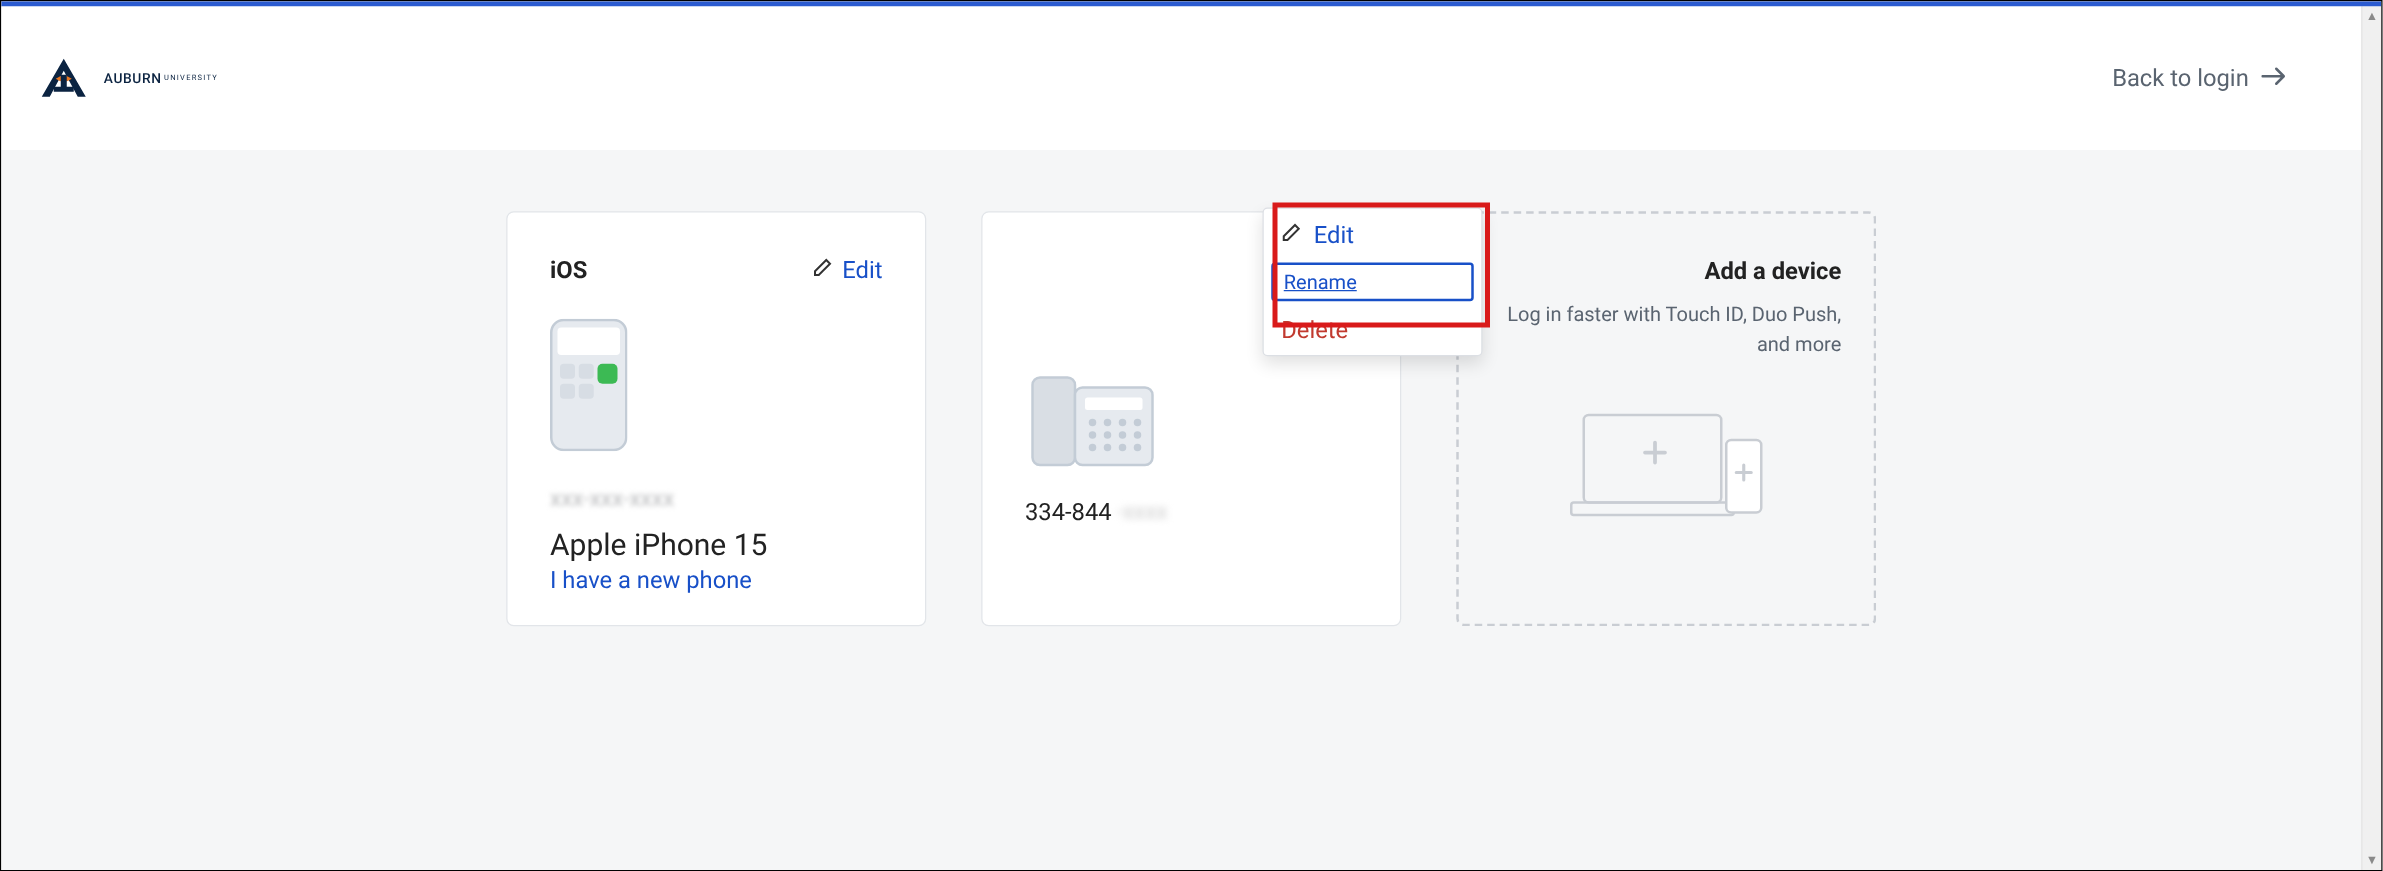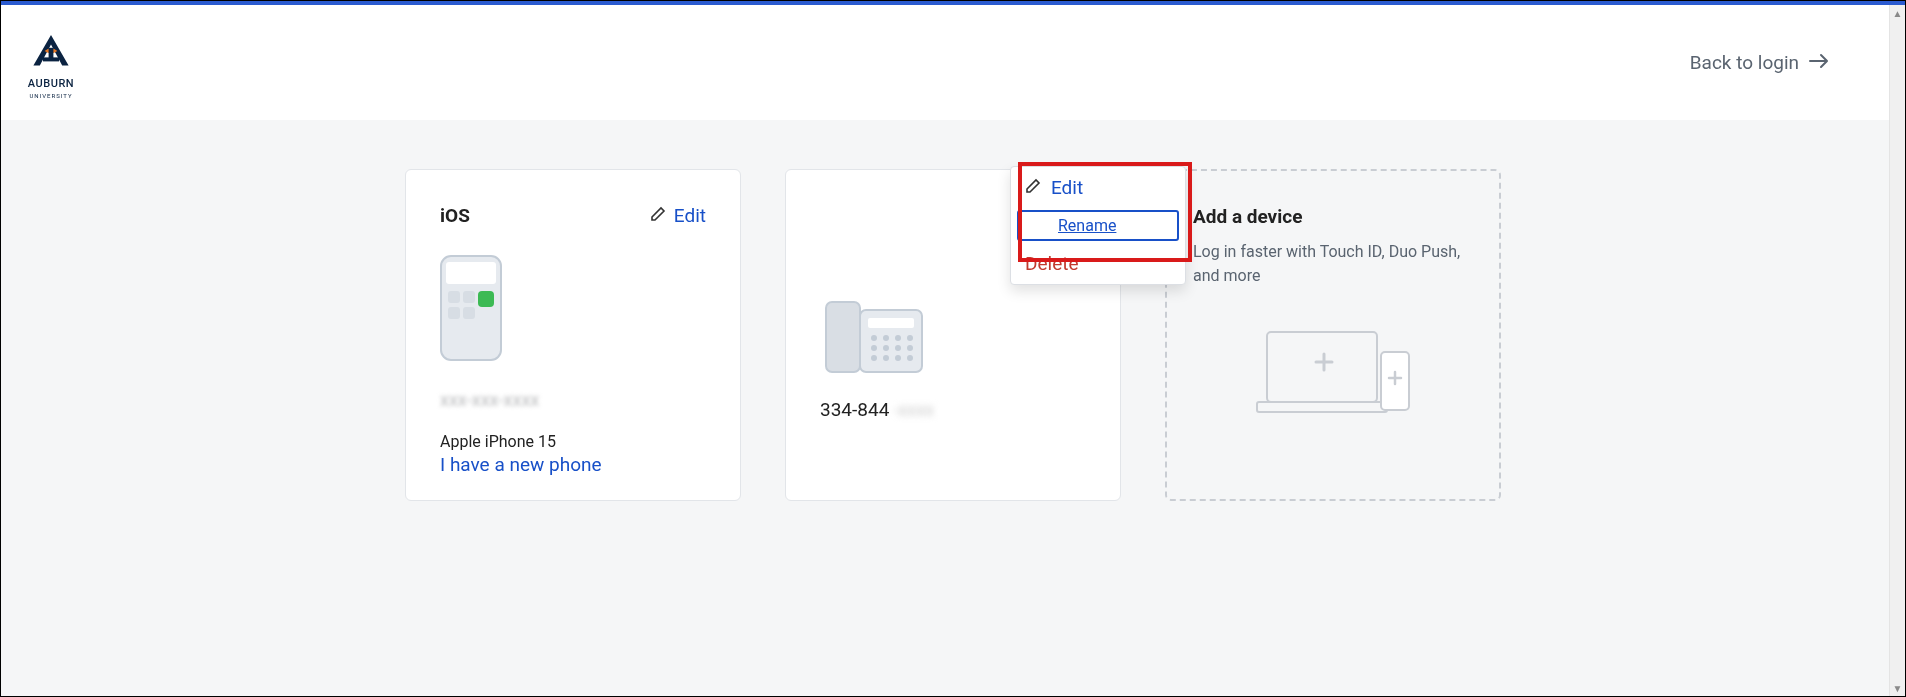--- a/index.html
+++ b/index.html
@@ -24,21 +24,21 @@
       top: 4px; left: 0; right: 16px;
       height: 115px;
       background: #fff;
       display: flex;
       align-items: center;
       justify-content: space-between;
       padding: 0 60px 0 20px;
     }
     .logo {
       display: flex;
-      flex-direction: column;
+      flex-direction: row;
       align-items: center;
       gap: 2px;
     }
     .logo-main {
       width: 60px; height: 48px;
       display: flex; align-items: center; justify-content: center;
     }
     .logo-text { font-size: 11px; letter-spacing: 0.5px; color: #0b2341; font-weight: 500; }
     .logo-sub { font-size: 6px; letter-spacing: 1px; color: #0b2341; }
     .back-link {
@@ -93,23 +93,23 @@
     .device-image { margin-top: 28px; }
     .phone-svg { width: 62px; height: 106px; }
     .landline-svg { width: 110px; height: 90px; margin-top: 56px; }
     .blurred {
       color: #b7b8ba;
       filter: blur(2px);
       font-size: 18px;
       margin-top: 24px;
     }
     .device-name {
-      font-size: 16px;
+      font-size: 24px;
       color: #222;
-      margin-top: 22px;
+      margin-top: 12px;
     }
     .ll-number-row { display: flex; align-items: center; gap: 4px; margin-top: 16px; text-align: right; }
     .ll-number { font-size: 19px; color: #222; }
     .ll-blur { color: #ccc; filter: blur(3px); font-size: 18px; }
     .new-phone-link {
       color: #1850c8;
       font-size: 19px;
       margin-top: 2px;
       cursor: pointer;
       display: inline-block;
@@ -132,21 +132,20 @@
       font-size: 19px;
       cursor: pointer;
       display: flex;
       align-items: center;
       gap: 10px;
     }
     .dd-edit { color: #1850c8; }
     .dd-rename {
       color: #1850c8;
       text-decoration: underline;
-      margin-left: 31px;
     }
     .dd-rename-wrap {
       margin: 2px 6px;
       border: 2px solid #1850c8;
       border-radius: 3px;
       padding: 4px 8px;
     }
     .dd-delete { color: #c13a2f; }
     .highlight-box {
       position: absolute;
@@ -154,21 +153,21 @@
       pointer-events: none;
       z-index: 30;
     }
     .add-card {
       width: 336px;
       height: 332px;
       border: 2px dashed #c9cdd3;
       border-radius: 6px;
       background: transparent;
       padding: 34px 26px;
-      text-align: left;
+      text-align: right;
       cursor: pointer;
     }
     .add-title { font-size: 19px; font-weight: 700; color: #222; }
     .add-sub { font-size: 16px; color: #5a6470; margin-top: 12px; line-height: 1.5; }
     .add-illus { margin-top: 34px; display: flex; justify-content: center; }
     .scrollbar-track {
       position: absolute;
       top: 4px; right: 0; bottom: 0;
       width: 16px;
       background: #f0f0f0;

